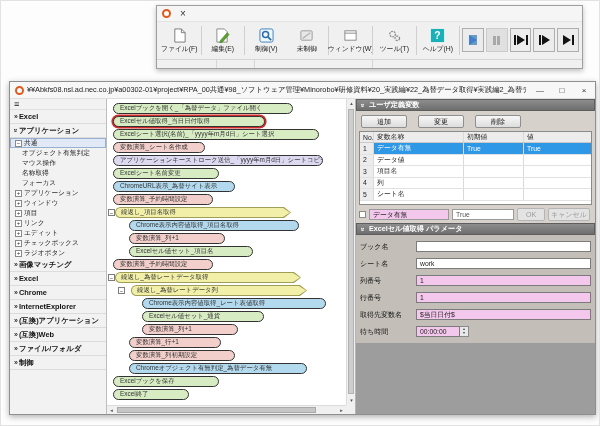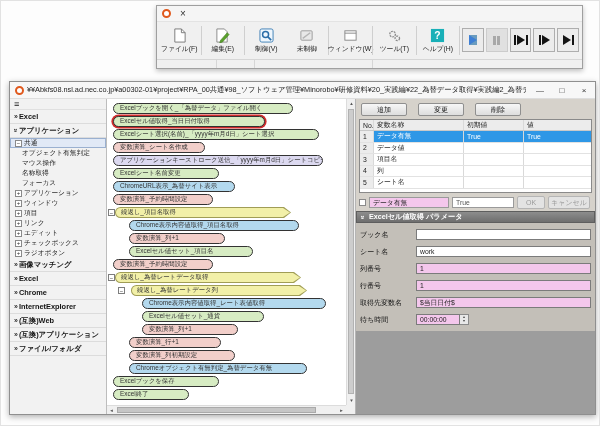--- a/index.html
+++ b/index.html
@@ -289,29 +289,33 @@
           <div class="cat">
             <span class="chev">»</span>
             <span class="catlbl">Chrome</span>
           </div>
           <div class="cat">
             <span class="chev">»</span>
             <span class="catlbl">InternetExplorer</span>
           </div>
           <div class="cat">
             <span class="chev">»</span>
+            <span class="catlbl">(互換)アプリケーション</span>
+          </div>
+          <div class="cat">
+            <span class="chev">»</span>
             <span class="catlbl">(互換)Web</span>
           </div>
           <div class="cat">
             <span class="chev">»</span>
-            <span class="catlbl">(互換)アプリケーション</span>
-          </div>
-          <div class="cat">
-            <span class="chev">»</span>
             <span class="catlbl">ファイル/フォルダ</span>
+          </div>
+          <div class="cat">
+            <span class="chev">»</span>
+            <span class="catlbl">制御</span>
           </div>
         </div>
     </div>
 
     <div class="flow-area">
       <div class="flow-steps" id="flow-steps">
           <div class="flow-row" style="padding-left: 6px;">
             <div class="step pill green" style="width: 180px;">
               <span>Excelブックを開く_「為替データ」ファイル開く</span>
             </div>
@@ -440,20 +444,24 @@
       </div>
       <div class="hscroll">
         <span class="ha ha-l">◄</span>
         <span class="hthumb"></span>
         <span class="ha ha-r">►</span>
       </div>
       <div class="corner"></div>
     </div>
 
     <div class="rightpanel">
+      <div class="panel-header">
+        <span class="chev exp">»</span>
+        <span>ユーザ定義変数</span>
+      </div>
       <div class="vars-body">
         <div class="vbtn-row" id="vars-buttons">
             <span class="vbtn">追加</span>
             <span class="vbtn">変更</span>
             <span class="vbtn">削除</span>
           </div>
         <div class="vtable" id="vars-table">
             <div class="trow thead">
               <span class="tc no">No.</span>
               <span class="tc nm">変数名称</span>

